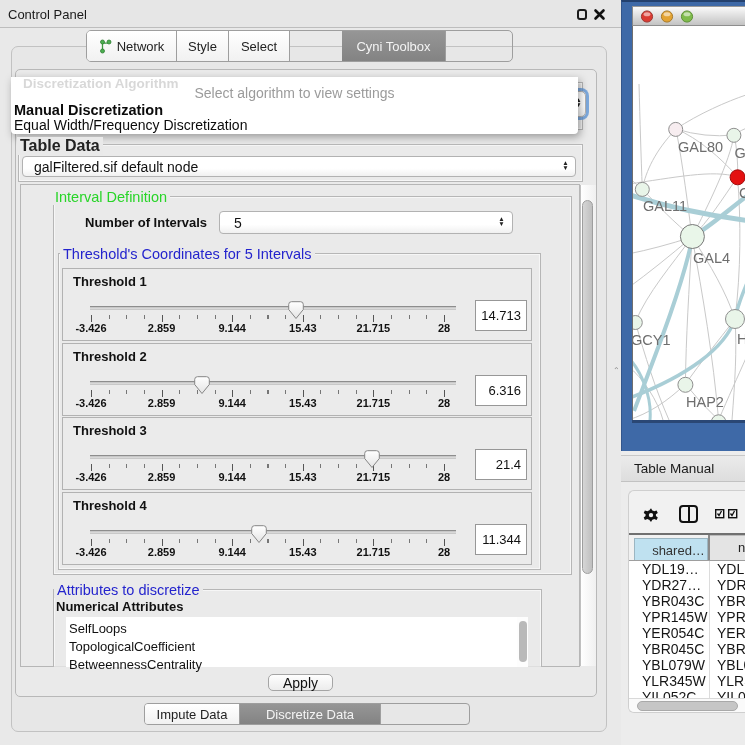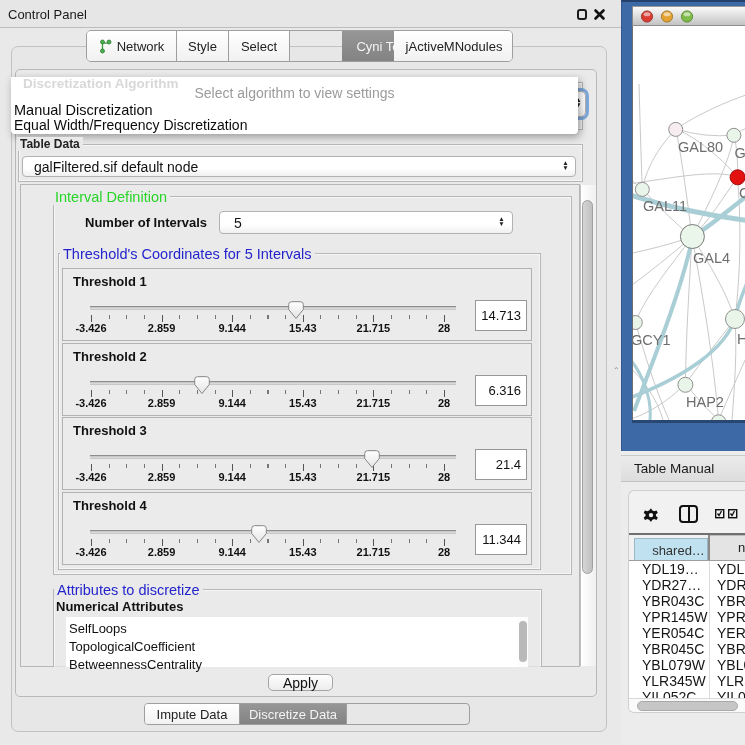--- a/index.html
+++ b/index.html
@@ -41,35 +41,34 @@
     <svg width="13" height="15" style="margin-right:5px;">
         <path d="M3.5,4 L3.5,11 M4.5,4 Q9,4.5 9.5,3.5" stroke="#3e9b40" stroke-width="1.3" fill="none"></path>
         <circle cx="3.5" cy="3" r="2" fill="#4caf50" stroke="#2e7d32" stroke-width=".8"></circle>
         <circle cx="3.5" cy="12" r="2" fill="#4caf50" stroke="#2e7d32" stroke-width=".8"></circle>
         <circle cx="10" cy="3" r="2" fill="#4caf50" stroke="#2e7d32" stroke-width=".8"></circle>
       </svg>
     Network</div>
   <div class="seg" style="left:90px;width:52px;">Style</div>
   <div class="seg" style="left:142px;width:61px;">Select</div>
   <div class="seg sel" style="left:218px;width:104px;margin-left:37px;">Cyni Toolbox</div>
-  <div class="seg" style="left:307px;width:120px;border-right:none;">jActiveMNodules</div>
 </div>
 
 <div class="abs etch" style="left:18px;top:82px;width:565px;height:48px;"></div>
 <div class="abs combo" style="left:22px;top:91px;width:564px;height:26px;border-radius:5px;box-shadow:0 0 0 3px rgba(97,151,215,.8);"></div>
 <div class="arrows" style="left:575px;top:98px;">▲<br>▼</div>
 
 <div class="abs" style="left:11px;top:77px;width:567px;height:57px;background:#fff;border-radius:0 0 4px 4px;box-shadow:2px 3px 8px rgba(0,0,0,.35);"></div>
 <div class="abs" style="left:23px;top:76px;font-size:13.5px;font-weight:bold;color:rgba(100,100,100,.25);">Discretization Algorithm</div>
 <div class="abs" style="left:11px;top:85px;width:567px;text-align:center;font-size:14px;color:#9b9b9b;">Select algorithm to view settings</div>
-<div class="abs" style="left:14px;top:102px;font-size:14.5px;font-weight:normal;color:#0b0b0b;">Manual Discretization</div>
+<div class="abs" style="left:14px;top:102px;font-size:14.5px;font-weight:bold;color:#0b0b0b;">Manual Discretization</div>
 <div class="abs" style="left:14px;top:117px;font-size:14px;color:#0b0b0b;">Equal Width/Frequency Discretization</div>
 
 <div class="abs etch" style="left:18px;top:144px;width:565px;height:38px;"></div>
-<div class="abs gtitle" style="left:17px;top:137px;font-weight:bold;color:#222;background:#e9e9e9;font-size:12px;">Table Data</div>
+<div class="abs gtitle" style="left:17px;top:137px;font-weight:bold;color:#222;background:#e9e9e9;font-size:16px;">Table Data</div>
 <div class="abs combo" style="left:22px;top:156px;width:554px;height:21px;line-height:20px;padding-left:11px;font-size:14px;">galFiltered.sif default node</div>
 <div class="arrows" style="left:562px;top:161px;">▲<br>▼</div>
 
 <div class="abs" style="left:19.5px;top:184px;width:560.5px;height:483px;background:#eaeaea;border:1px solid #b6b6b6;"></div>
 
 <div class="abs etch" style="left:52.5px;top:196px;width:519.5px;height:379px;"></div>
 <div class="abs gtitle" style="left:52px;top:189px;color:#28d528;">Interval Definition</div>
 <div class="abs" style="left:85px;top:215px;font-size:13px;font-weight:bold;color:#111;">Number of Intervals</div>
 <div class="abs combo" style="left:219px;top:211px;width:294px;height:23px;line-height:22px;padding-left:14px;font-size:14px;">5</div>
 <div class="arrows" style="left:498px;top:217px;">▲<br>▼</div>
@@ -195,21 +194,21 @@
 <div class="abs" style="left:517px;top:617px;width:11px;height:50px;background:#fdfdfd;"></div>
 <div class="abs" style="left:518.5px;top:621px;width:8px;height:41px;background:#b9b9b9;border-radius:4px;"></div>
 
 <div class="abs" style="left:580px;top:185px;width:16px;height:481px;background:linear-gradient(90deg,#ffffff,#f0f0f0);border-left:1px solid #c0c0c0;"></div>
 <div class="abs" style="left:582px;top:200px;width:11px;height:374px;background:linear-gradient(90deg,#d6d6d6,#bfbfbf);border:1px solid #9e9e9e;border-radius:6px;"></div>
 
 <div class="abs" style="left:268px;top:673.5px;width:65px;height:17px;background:linear-gradient(#fefefe,#ececec);border:1px solid #a5a5a5;border-radius:5px;text-align:center;font-size:14px;color:#111;line-height:16px;">Apply</div>
 
 <div class="abs" style="left:144px;top:703px;width:326px;height:22px;border:1px solid #9e9e9e;border-radius:4px;overflow:hidden;text-align:right;">
   <div class="seg" style="left:0;width:95px;">Impute Data</div>
-  <div class="seg sel" style="left:95px;width:107px;">Discretize Data</div>
+  <div class="seg sel" style="left:95px;width:141px;">Discretize Data</div>
 </div>
 
 <div class="abs" style="left:621px;top:0;width:124px;height:451px;background:#3e69a7;border-top:2px solid #24416e;border-left:1px solid #33568c;"></div>
 <div class="abs" style="left:632px;top:6px;width:113px;height:20px;background:linear-gradient(#fafafa,#c3c3c3);border-left:1px solid #888;border-top:1px solid #999;border-bottom:1px solid #8e8e8e;"></div>
 <svg class="abs" style="left:632px;top:6px;" width="113" height="20">
   <circle cx="15" cy="10.5" r="5.6" fill="#da3b32" stroke="#9d3934" stroke-width="1"></circle>
   <circle cx="35" cy="10.5" r="5.6" fill="#e3a333" stroke="#a87b2c" stroke-width="1"></circle>
   <circle cx="55" cy="10.5" r="5.6" fill="#7fbb4b" stroke="#5e9038" stroke-width="1"></circle>
   <ellipse cx="15" cy="8.2" rx="3.4" ry="2" fill="rgba(255,255,255,.55)"></ellipse>
   <ellipse cx="35" cy="8.2" rx="3.4" ry="2" fill="rgba(255,255,255,.55)"></ellipse>

